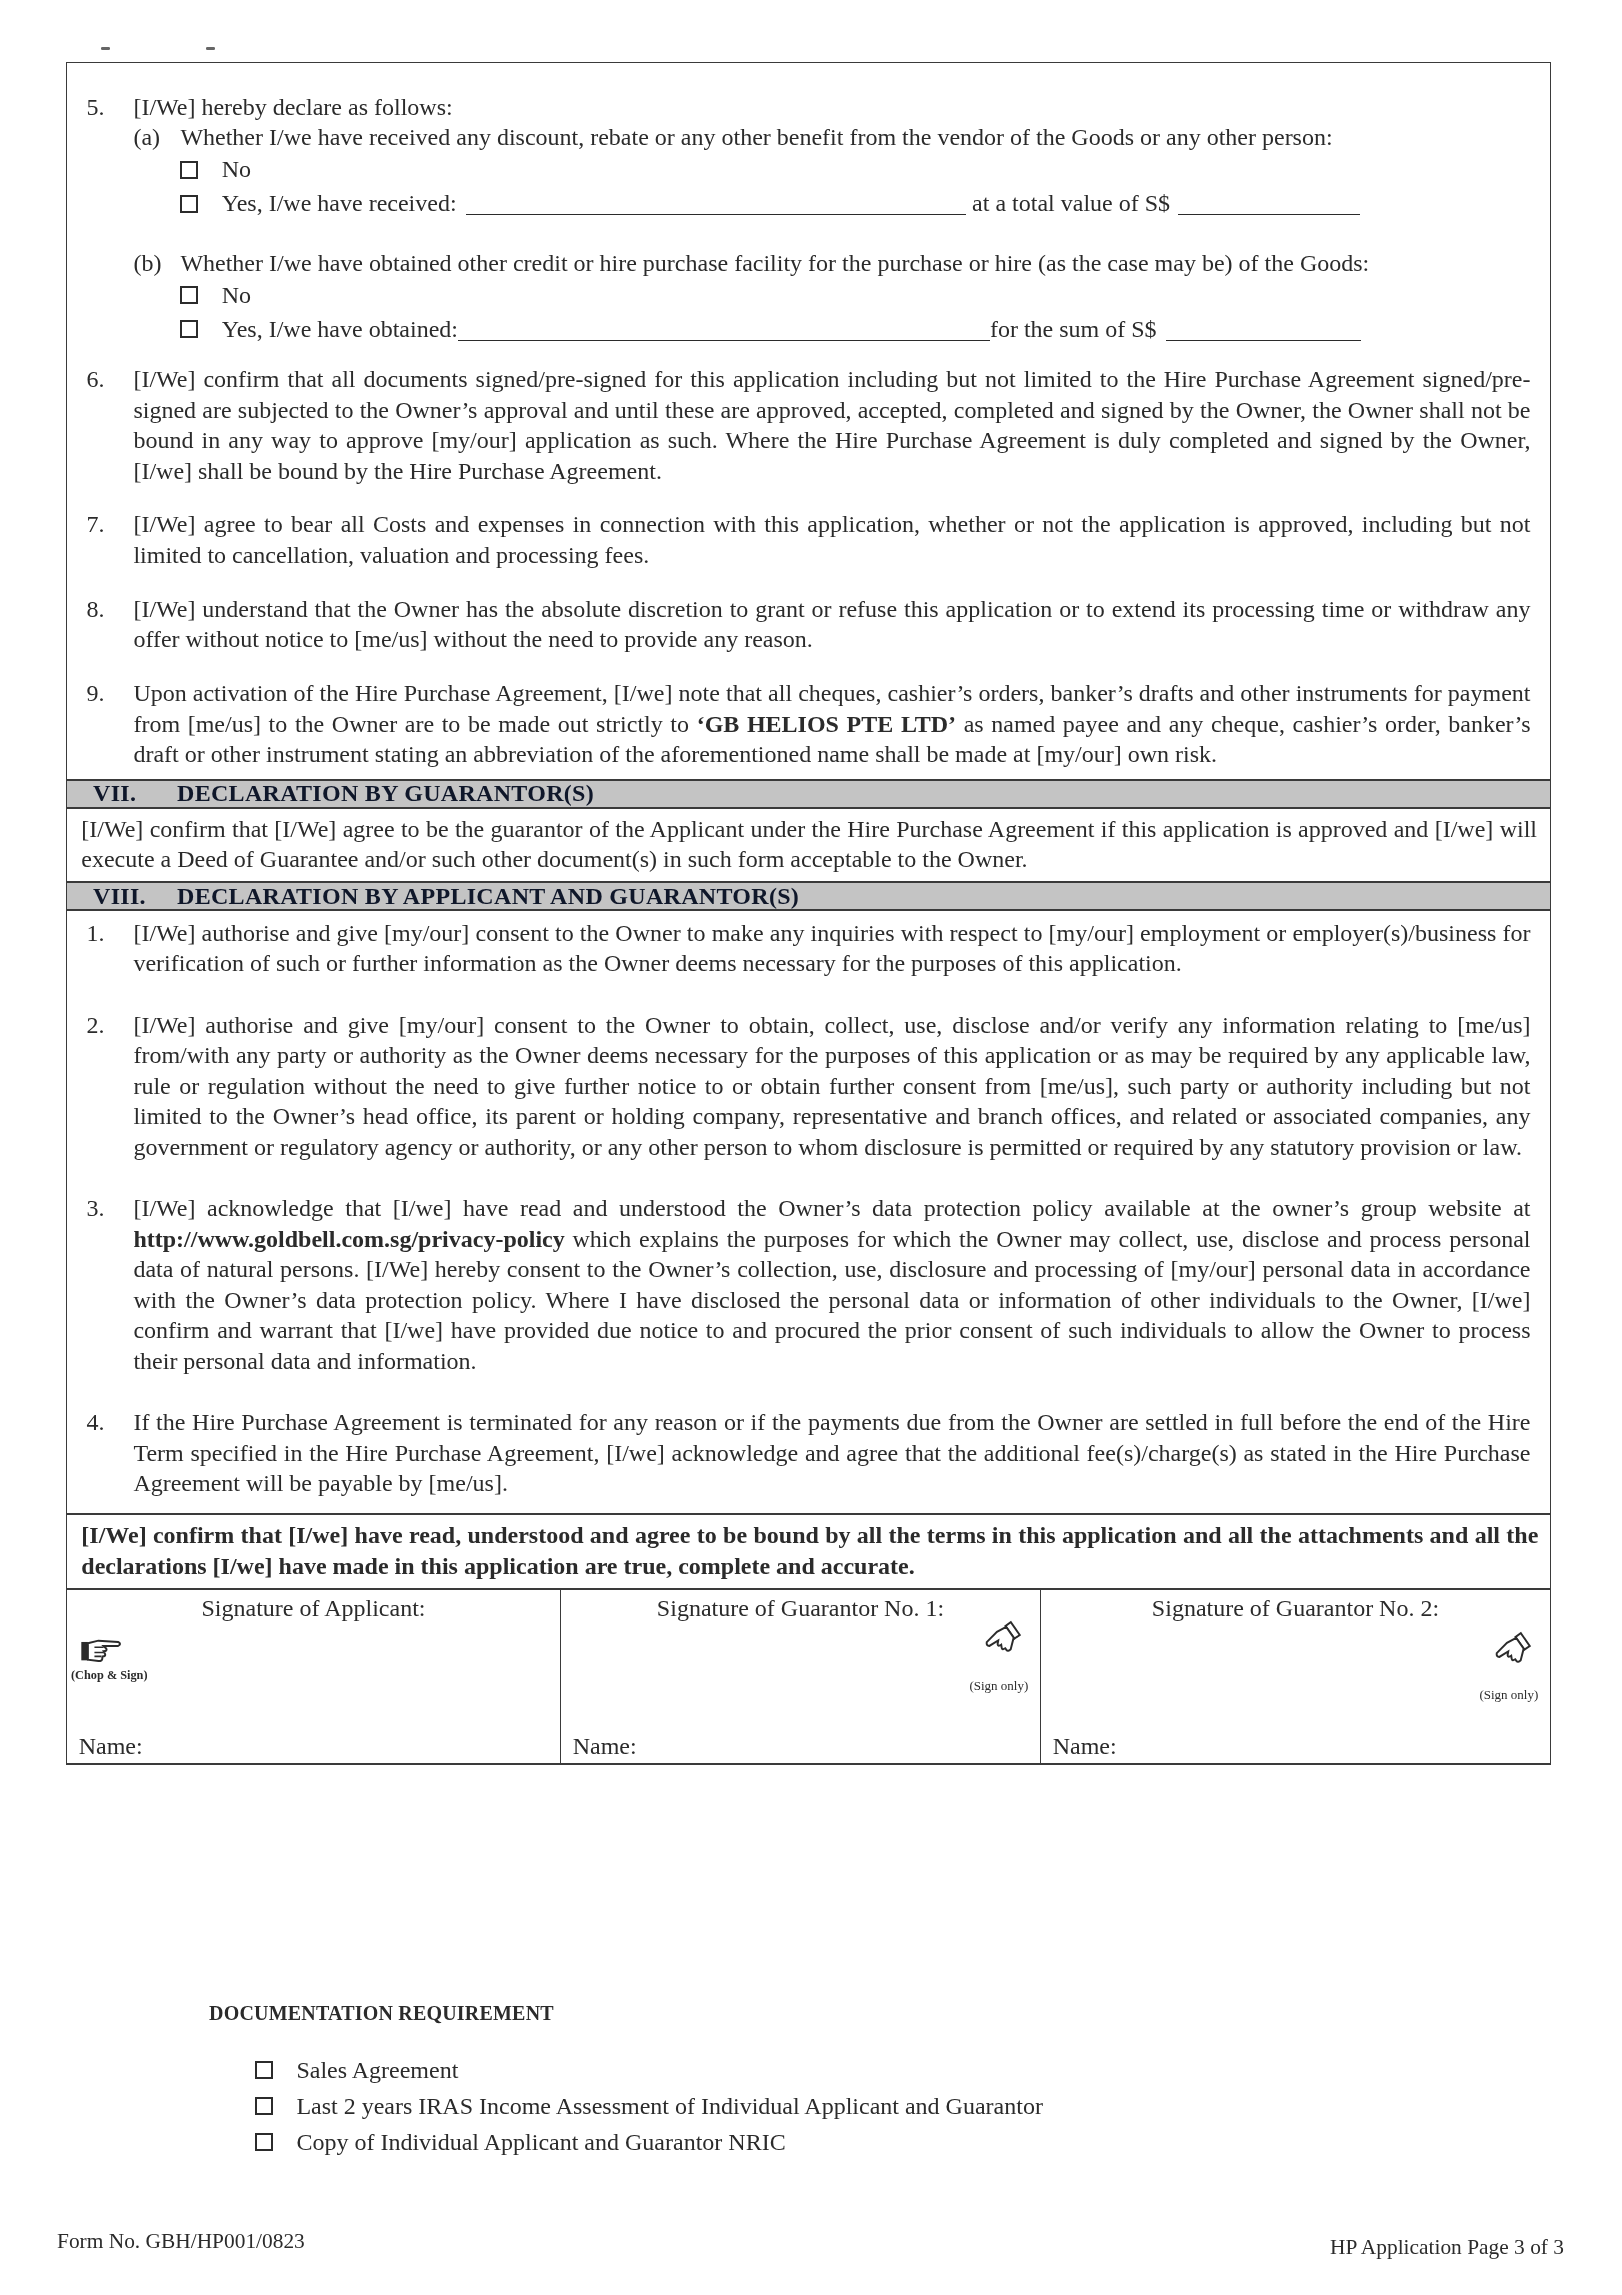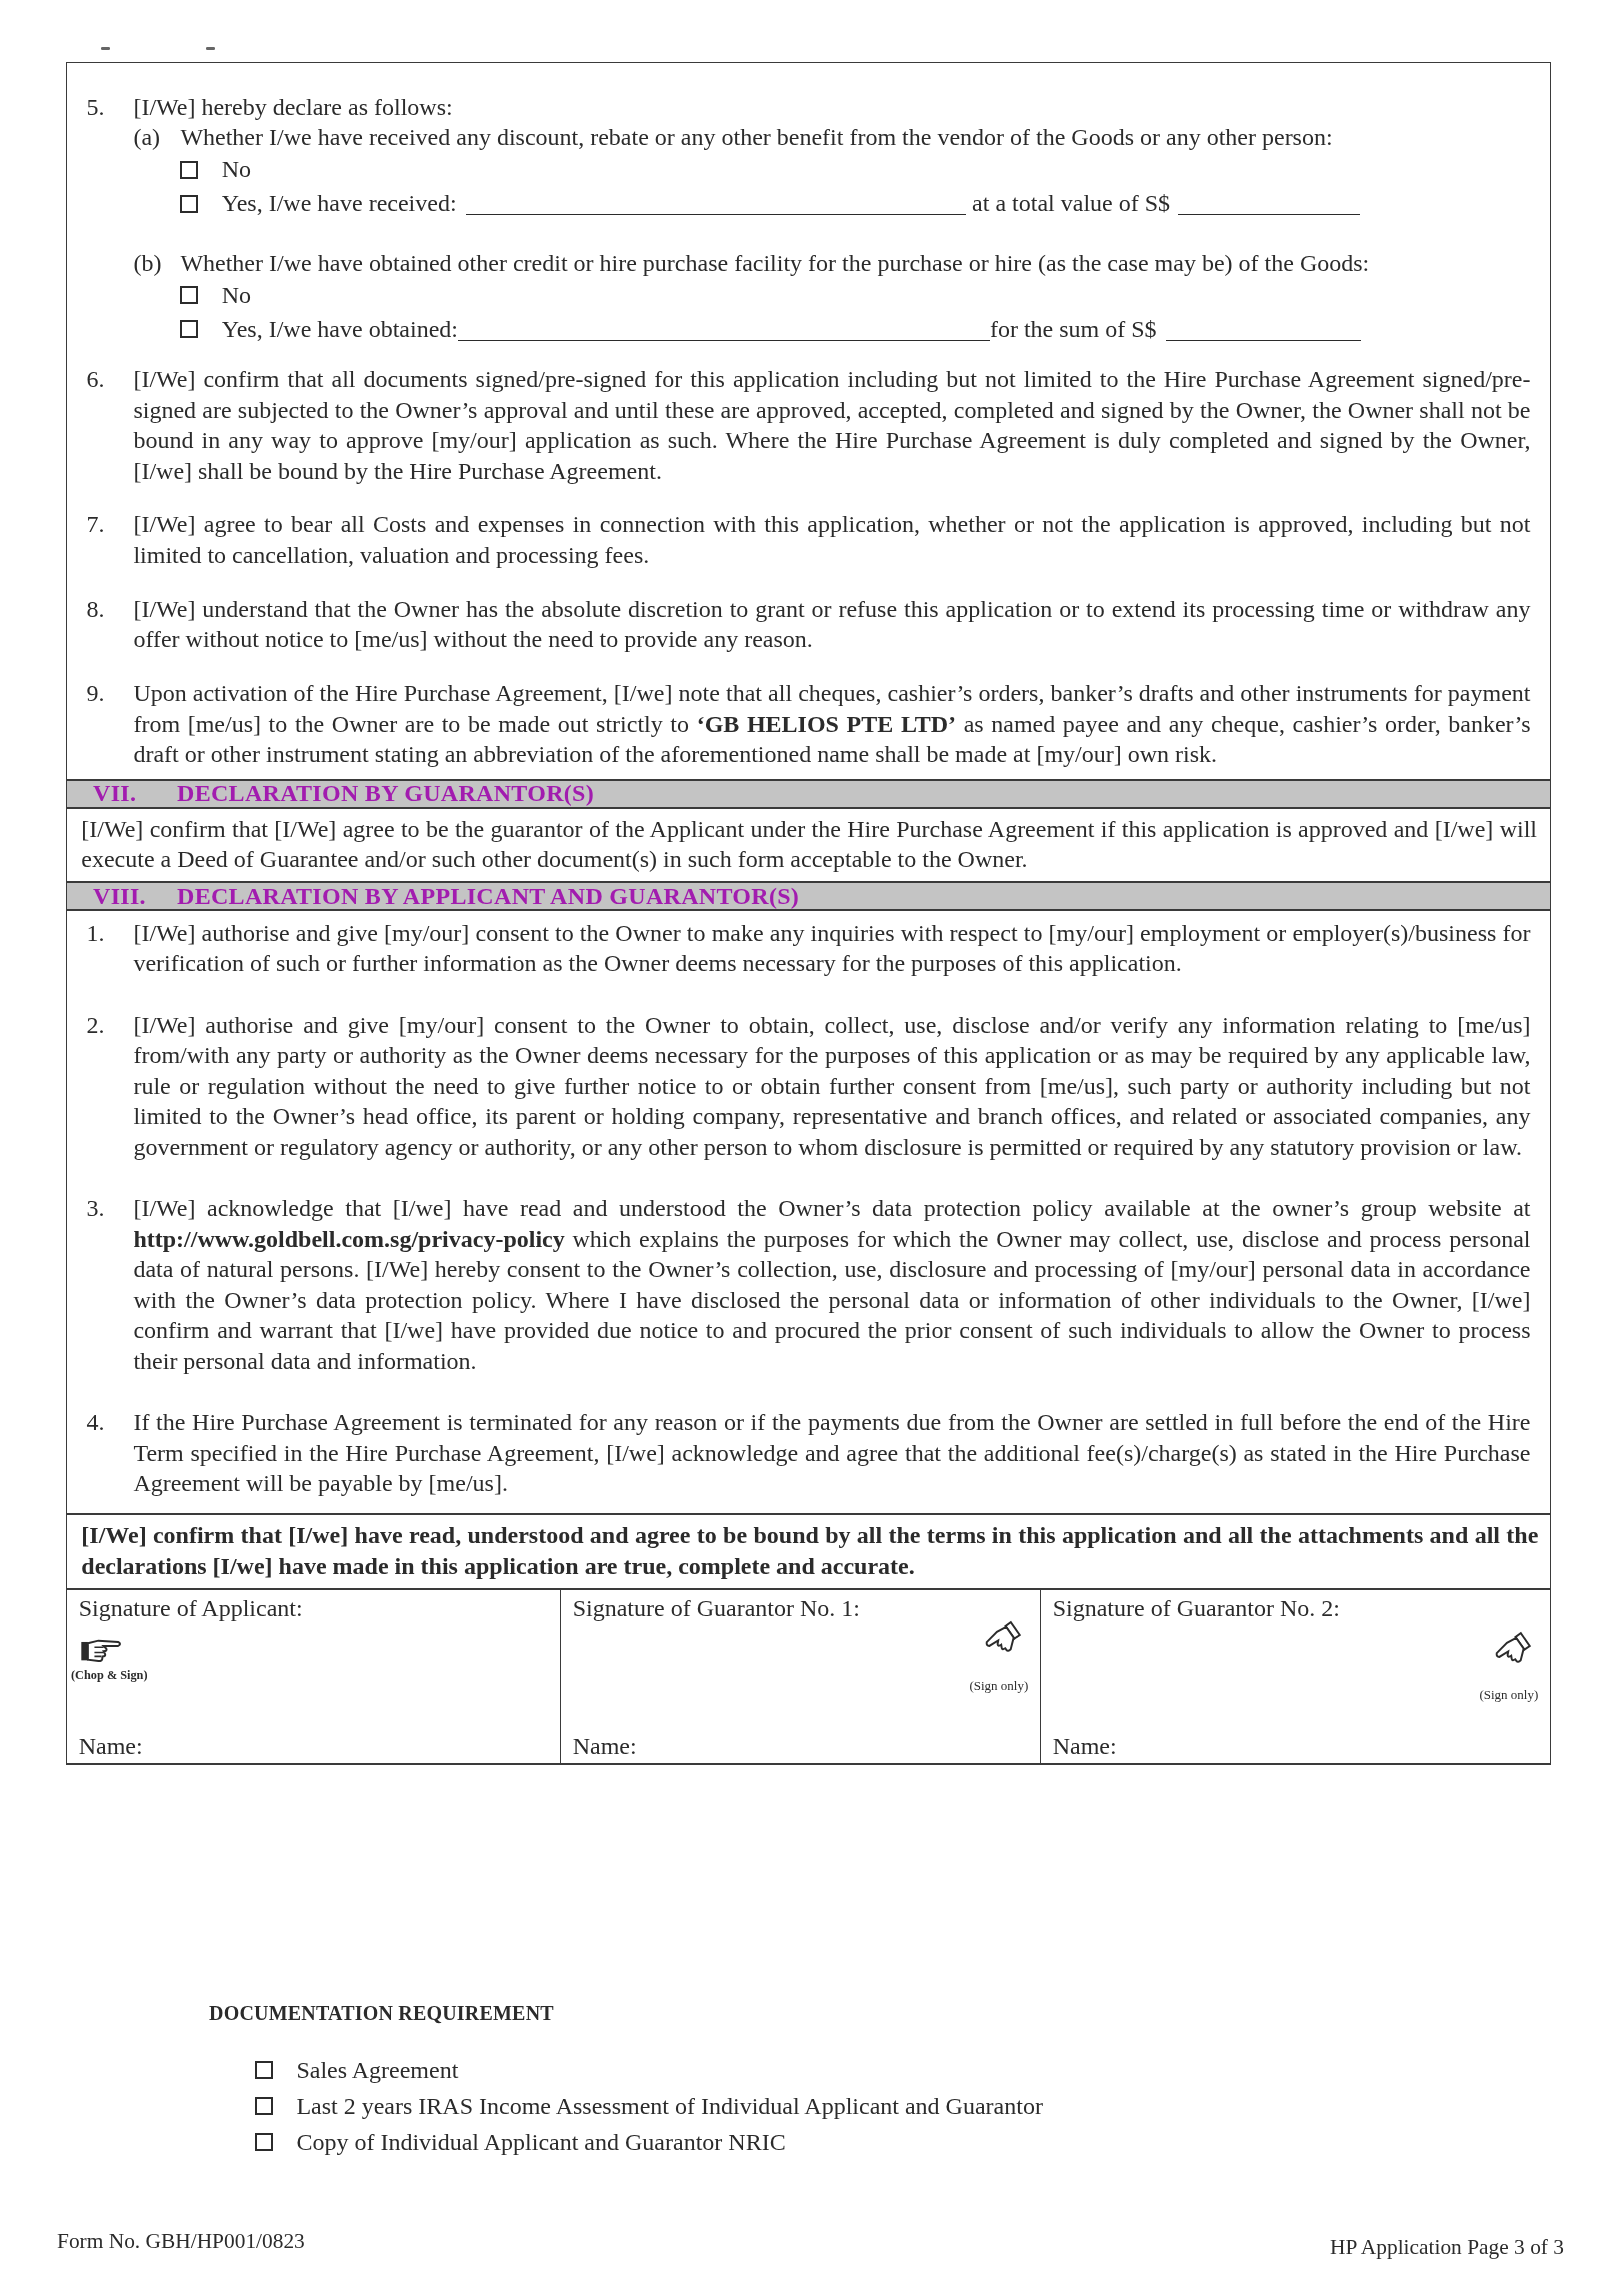--- a/index.html
+++ b/index.html
@@ -28,28 +28,28 @@
   .checkbox {
     display: inline-block; width: 18px; height: 18px; border: 2.6px solid #2b2b2b;
     box-sizing: border-box; margin-right: 23.4px; background: #fff; cursor: pointer;
   }
   .fill-line { display: inline-block; border-bottom: 1.9px solid #2b2b2b; height: 22px; vertical-align: bottom; }
   .bold { font-weight: bold; }
 
   .section-header {
     background: #c4c4c4; border-top: 2.6px solid #3a3a3a; border-bottom: 2.6px solid #3a3a3a;
     height: 26px; display: flex; align-items: center;
-    font-size: 24px; font-weight: bold; color: #a21caf; letter-spacing: 0.3px;
+    font-size: 24px; font-weight: bold; color: #0f172a; letter-spacing: 0.3px;
   }
   .section-header .roman { width: 110px; padding-left: 26px; box-sizing: border-box; }
 
   .confirm-box { border-top: 2.6px solid #3a3a3a; padding: 5.2px 11.7px 6.5px 14.3px; font-size: 24px; line-height: 30.5px; font-weight: bold; text-align: justify; }
 
   .sig-row { display: flex; border-top: 2.6px solid #3a3a3a; border-bottom: 2.6px solid #3a3a3a; height: 173px; }
-  .sig-cell { position: relative; box-sizing: border-box; padding: 5.2px 11.7px; font-size: 24px; }
+  .sig-cell { position: relative; box-sizing: border-box; padding: 5.2px 11.7px; font-size: 24px; text-align: center; }
   .sig-cell + .sig-cell { border-left: 1.9px solid #3a3a3a; }
   .sig-cell.c1 { width: 493px; }
   .sig-cell.c2 { width: 480px; }
   .sig-cell.c3 { flex: 1; }
   .sig-cell .name-label { position: absolute; left: 11.7px; bottom: 2.6px; }
   .hand-left { position: absolute; left: 13px; top: 48px; }
   .hand-right { position: absolute; right: 18px; top: 28.5px; }
   .note-small { position: absolute; font-size: 12.3px; font-weight: bold; }
   .note-small.left { left: 4px; top: 78px; }
   .note-small.right { right: 11.7px; top: 88px; font-weight: normal; font-size: 13px; }

